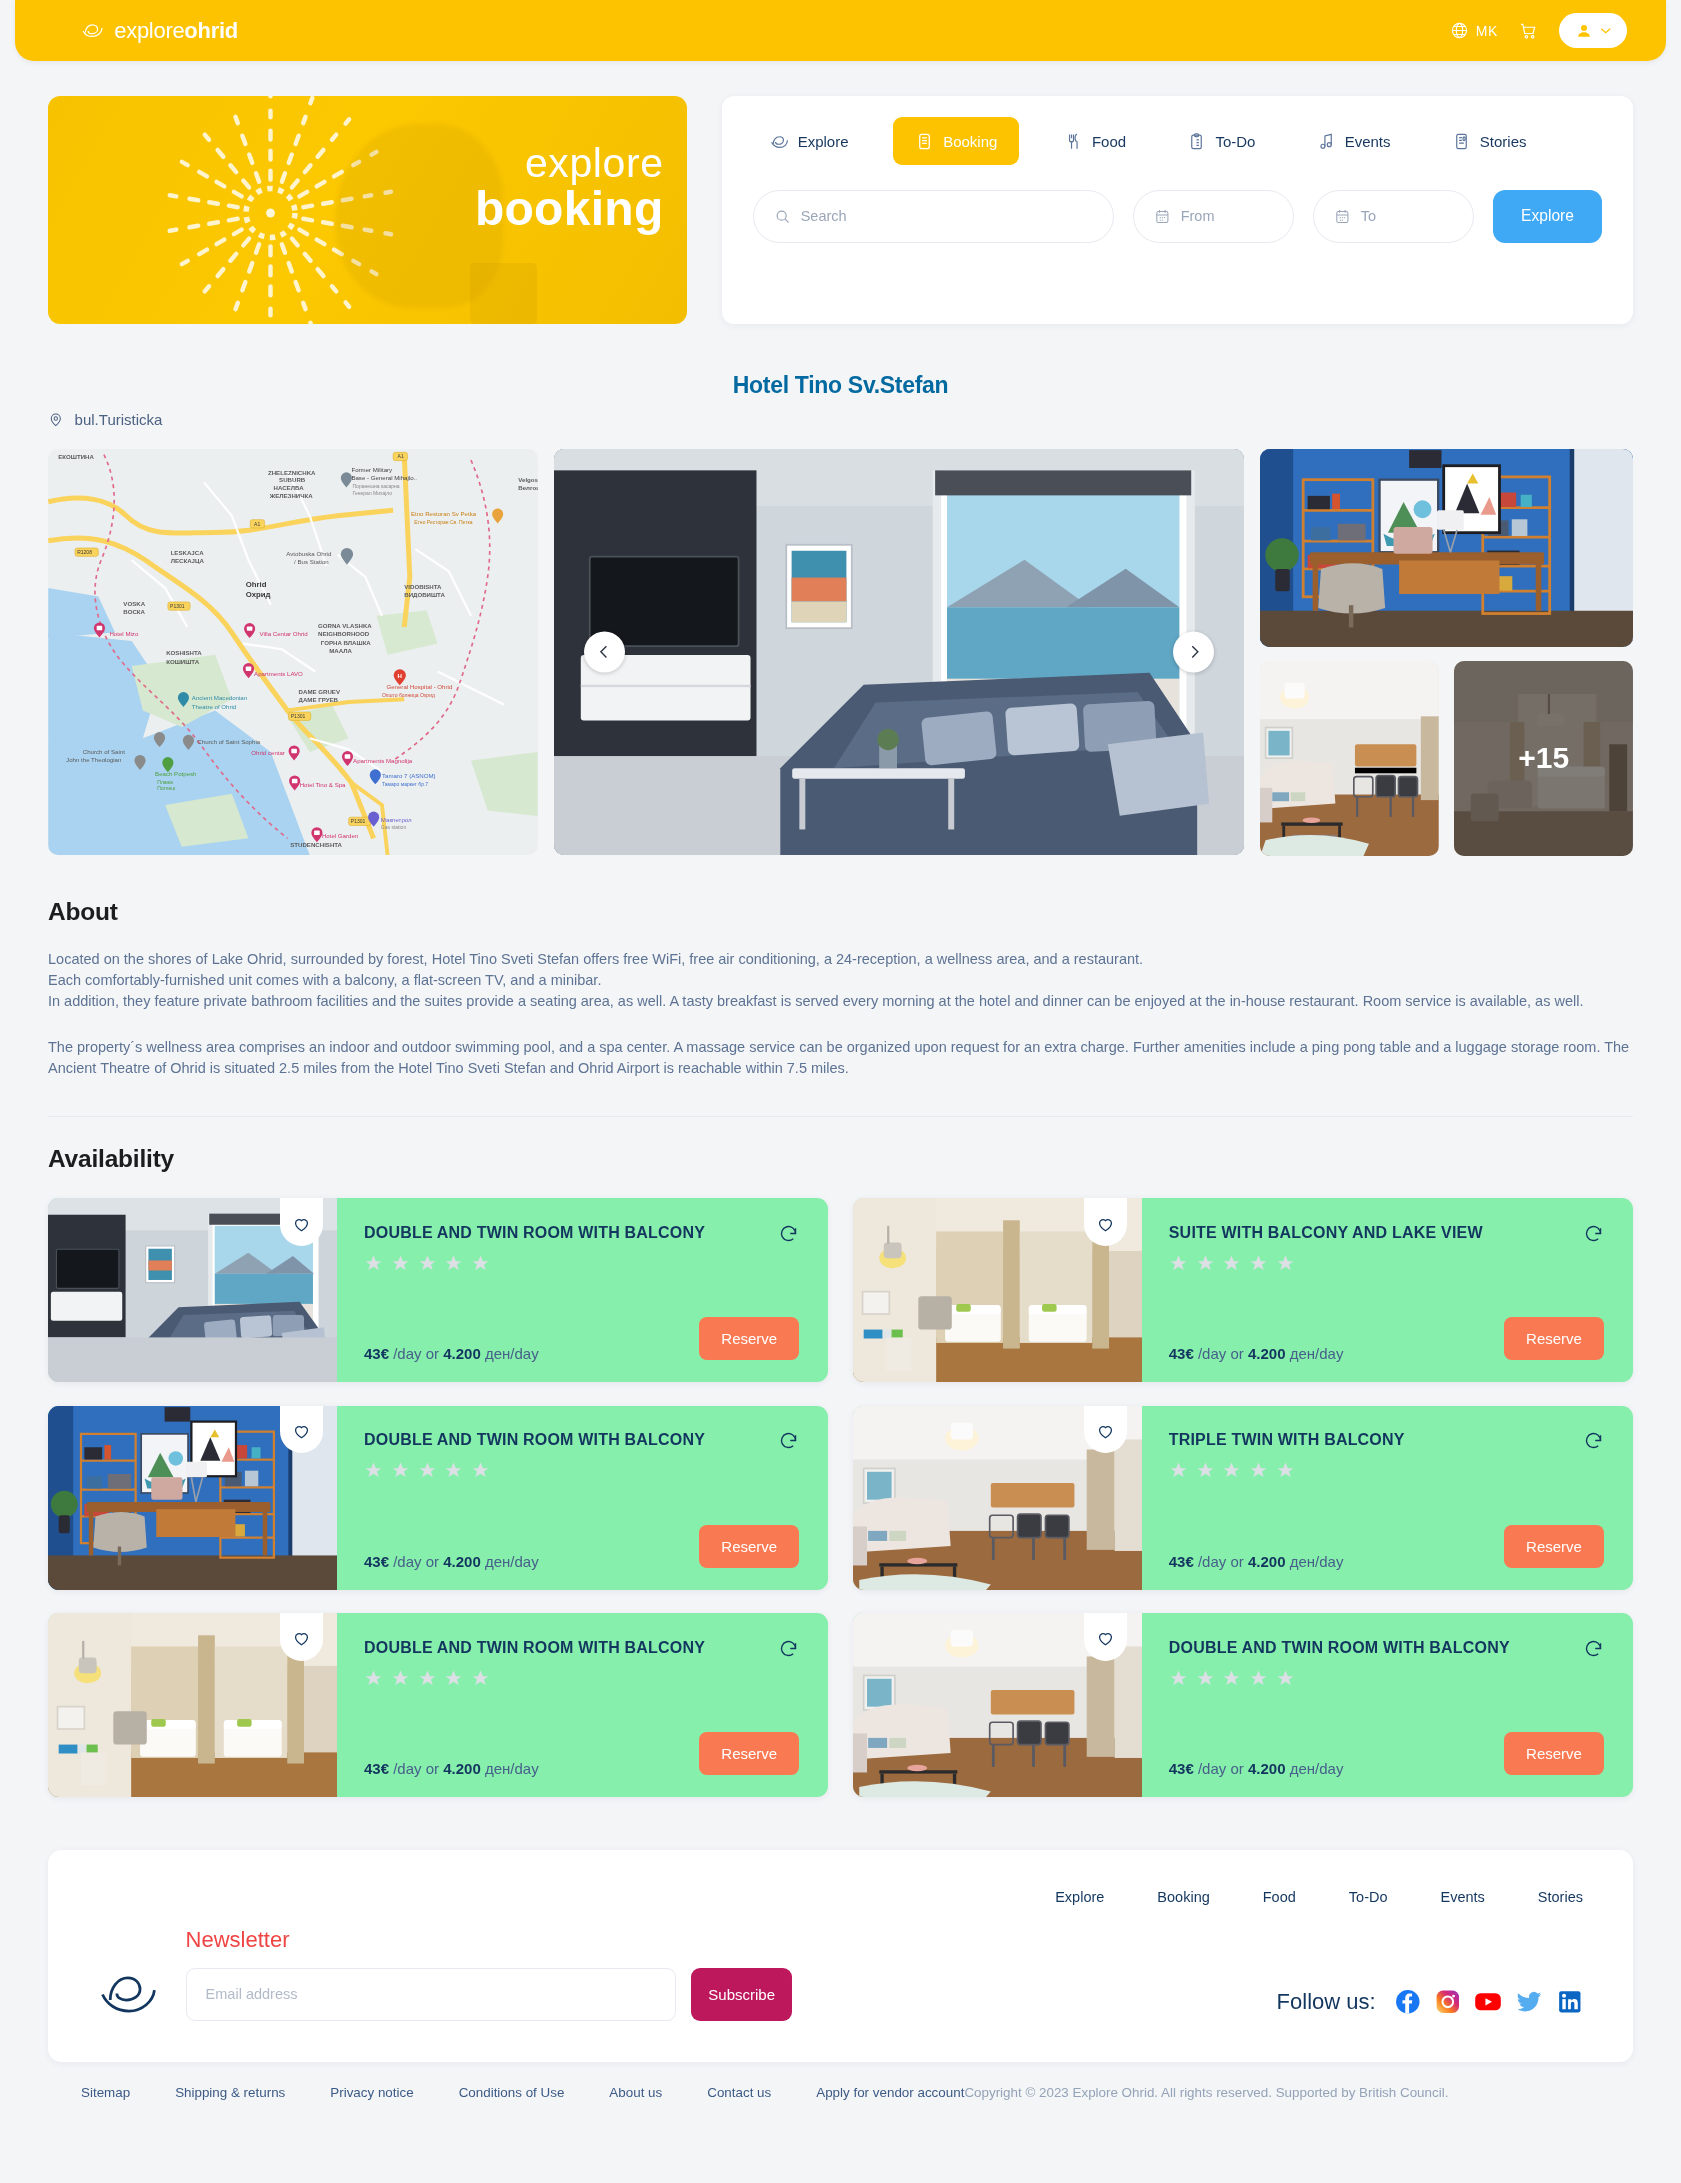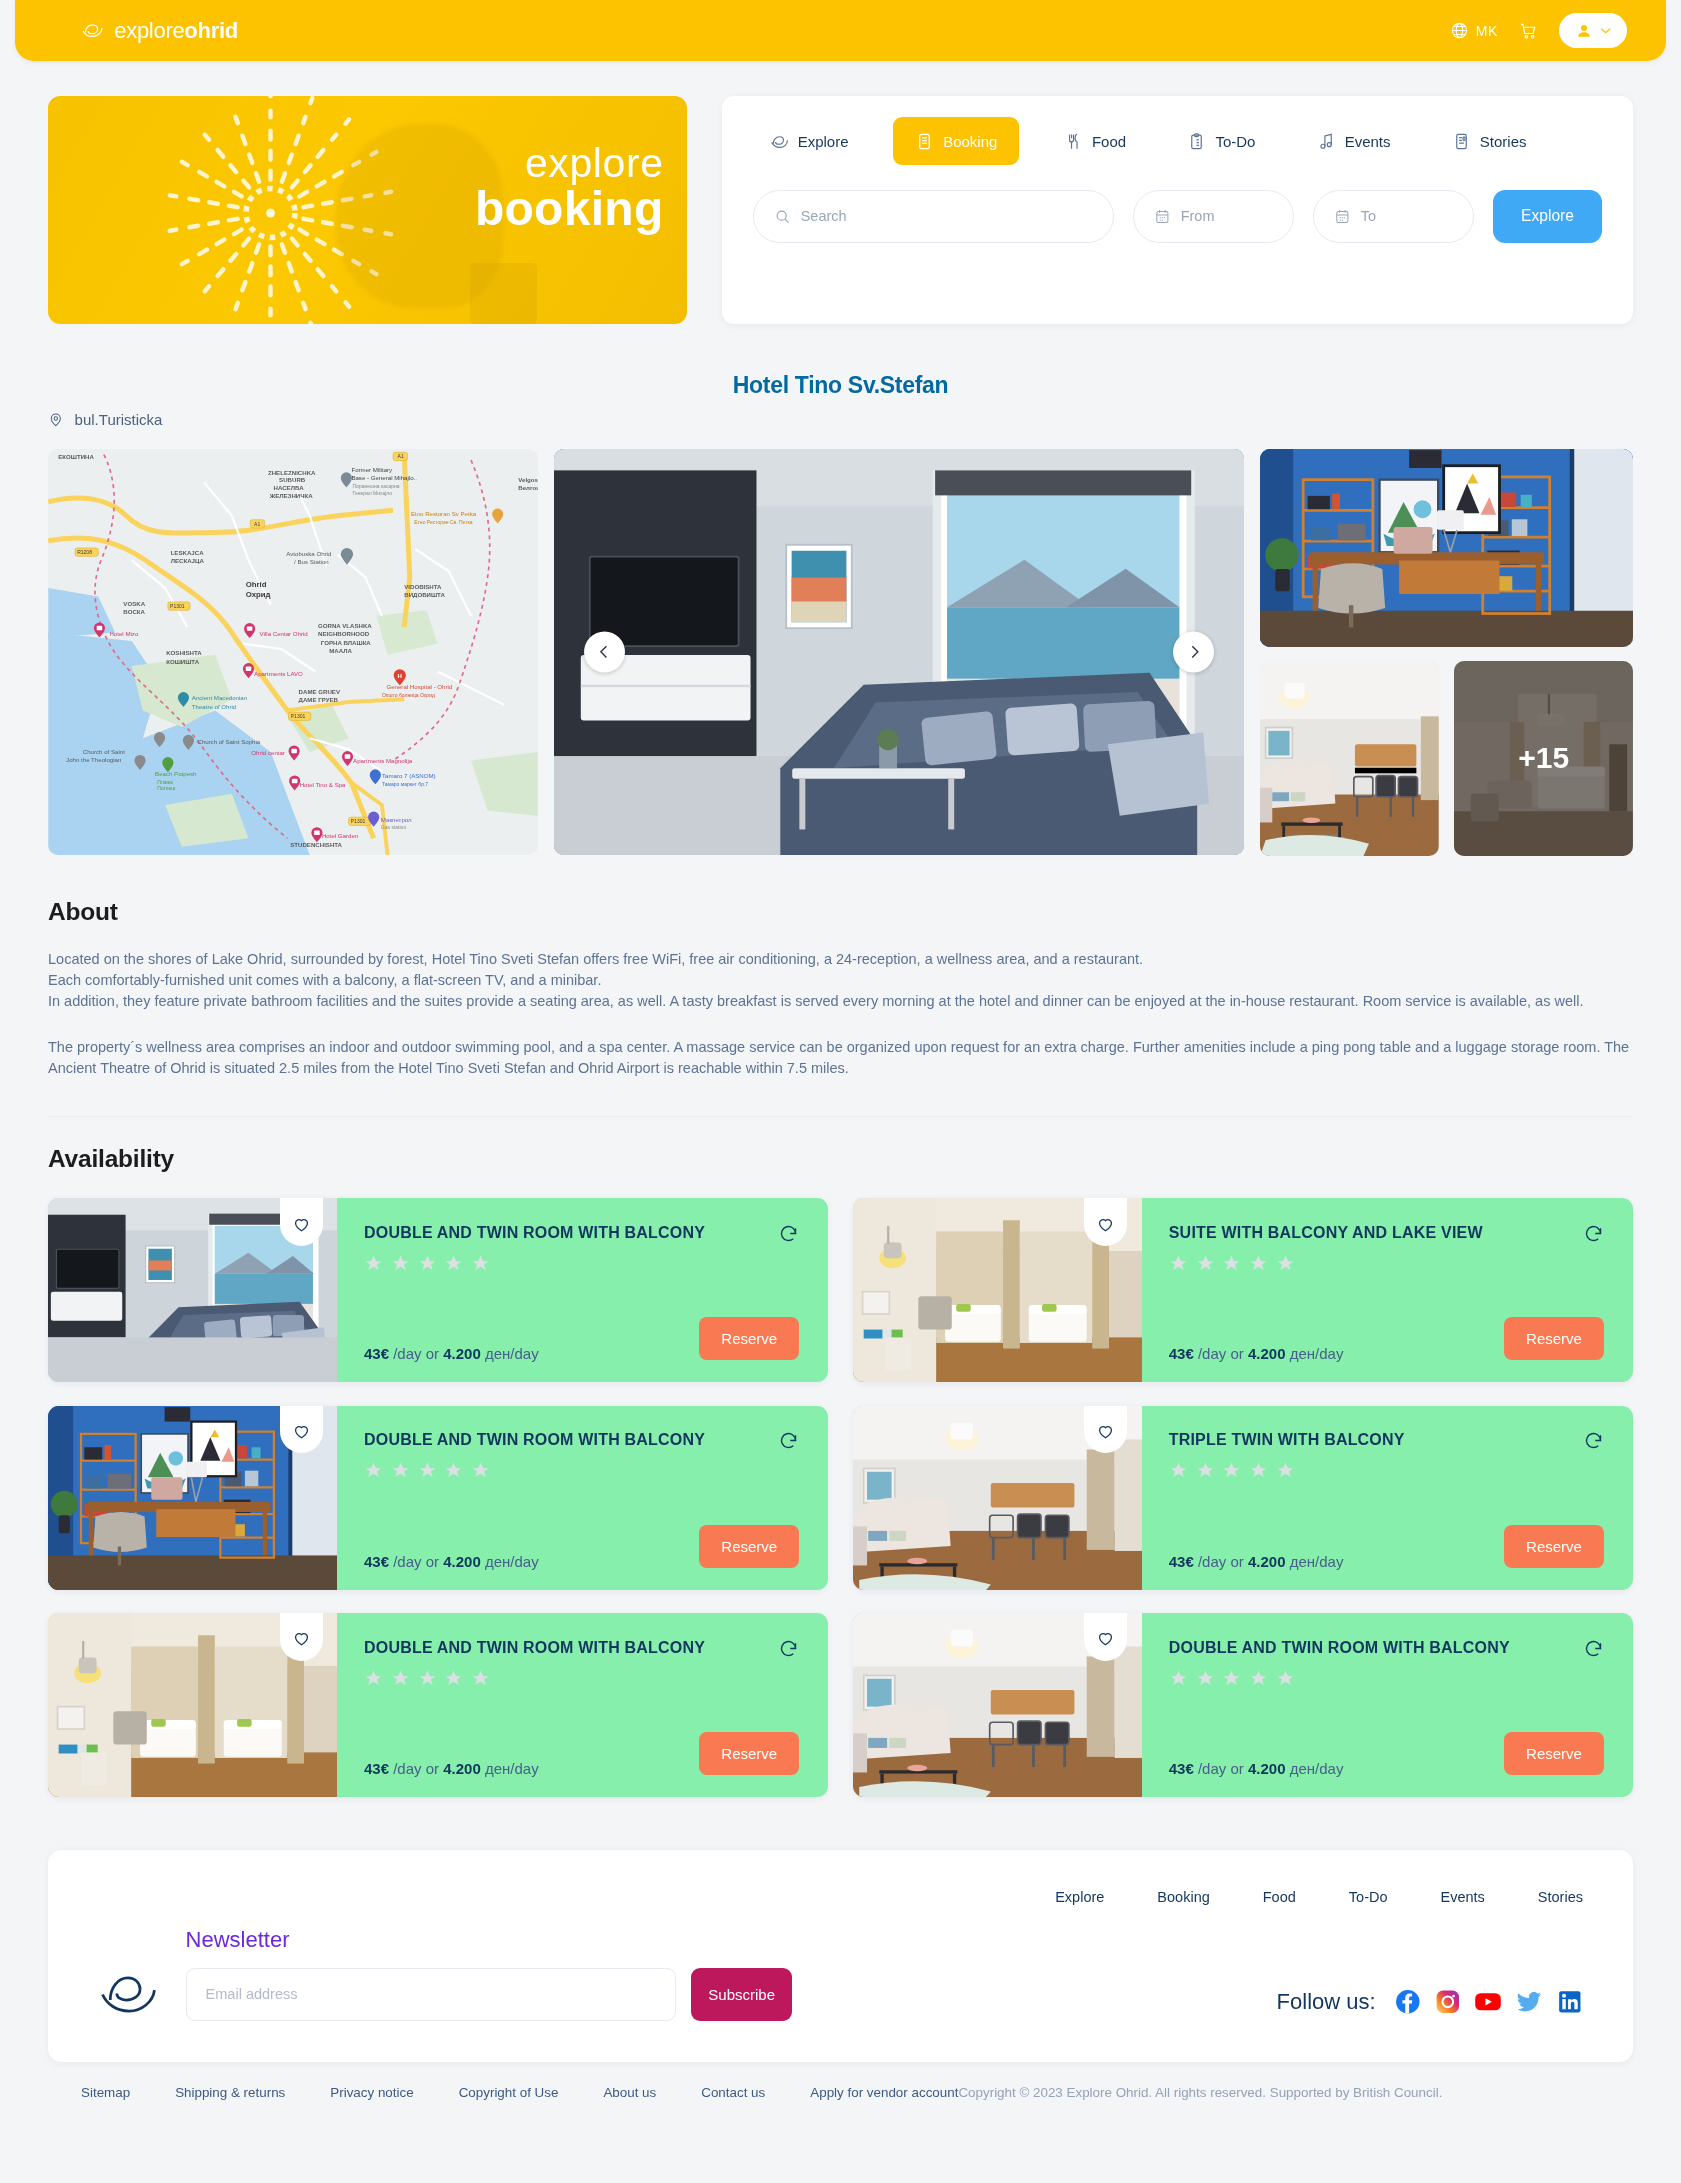--- a/index.html
+++ b/index.html
@@ -179,21 +179,21 @@
   
   .footer {
     margin-top: 53px; background: #fff; border-radius: 13.4px;
     padding: 39px 50px 41px 50px; position: relative;
     box-shadow: 0 1.1px 7.8px rgba(20,40,80,.05);
   }
   .f-top { display: flex; justify-content: flex-end; gap: 53px; font-size: 14.5px; color: #13365f; }
   .f-top a { cursor: pointer; }
   .f-main { display: flex; align-items: flex-end; justify-content: space-between; margin-top: 22px; }
   .f-left { display: flex; align-items: flex-end; gap: 25.6px; }
-  .f-news-title { font-size: 22px; font-weight: 400; color: #6d28d9; margin-bottom: 14.5px; }
+  .f-news-title { font-size: 22px; font-weight: 400; color: #ef4444; margin-bottom: 14.5px; }
   .f-sub { display: flex; gap: 15.6px; align-items: center; }
   .email-input {
     width: 490px; height: 53px; border: 1.1px solid #e6e9ef; border-radius: 9px;
     padding: 0 19px; font-size: 14.5px; color: #13365f;
     font-family: "Liberation Sans", sans-serif; outline: none; background:#fff;
   }
   .email-input::placeholder { color: #b2bbc9; }
   .btn-sub {
     width: 101px; height: 53px; border-radius: 9px; border: 0;
     background: #be185d; color: #fff; font-size: 15px; cursor: pointer;
@@ -1405,21 +1405,21 @@
         </span>
       </div>
     </div>
   </div>
 
   <div class="f-bottom">
     <div class="links">
       <a>Sitemap</a>
       <a>Shipping &amp; returns</a>
       <a>Privacy notice</a>
-      <a>Copyright of Use</a>
+      <a>Conditions of Use</a>
       <a>About us</a>
       <a>Contact us</a>
       <a>Apply for vendor account</a>
     </div>
     <div class="copy">Copyright © 2023 Explore Ohrid. All rights reserved. Supported by British Council.</div>
   </div>
 
 </div>
 
 

